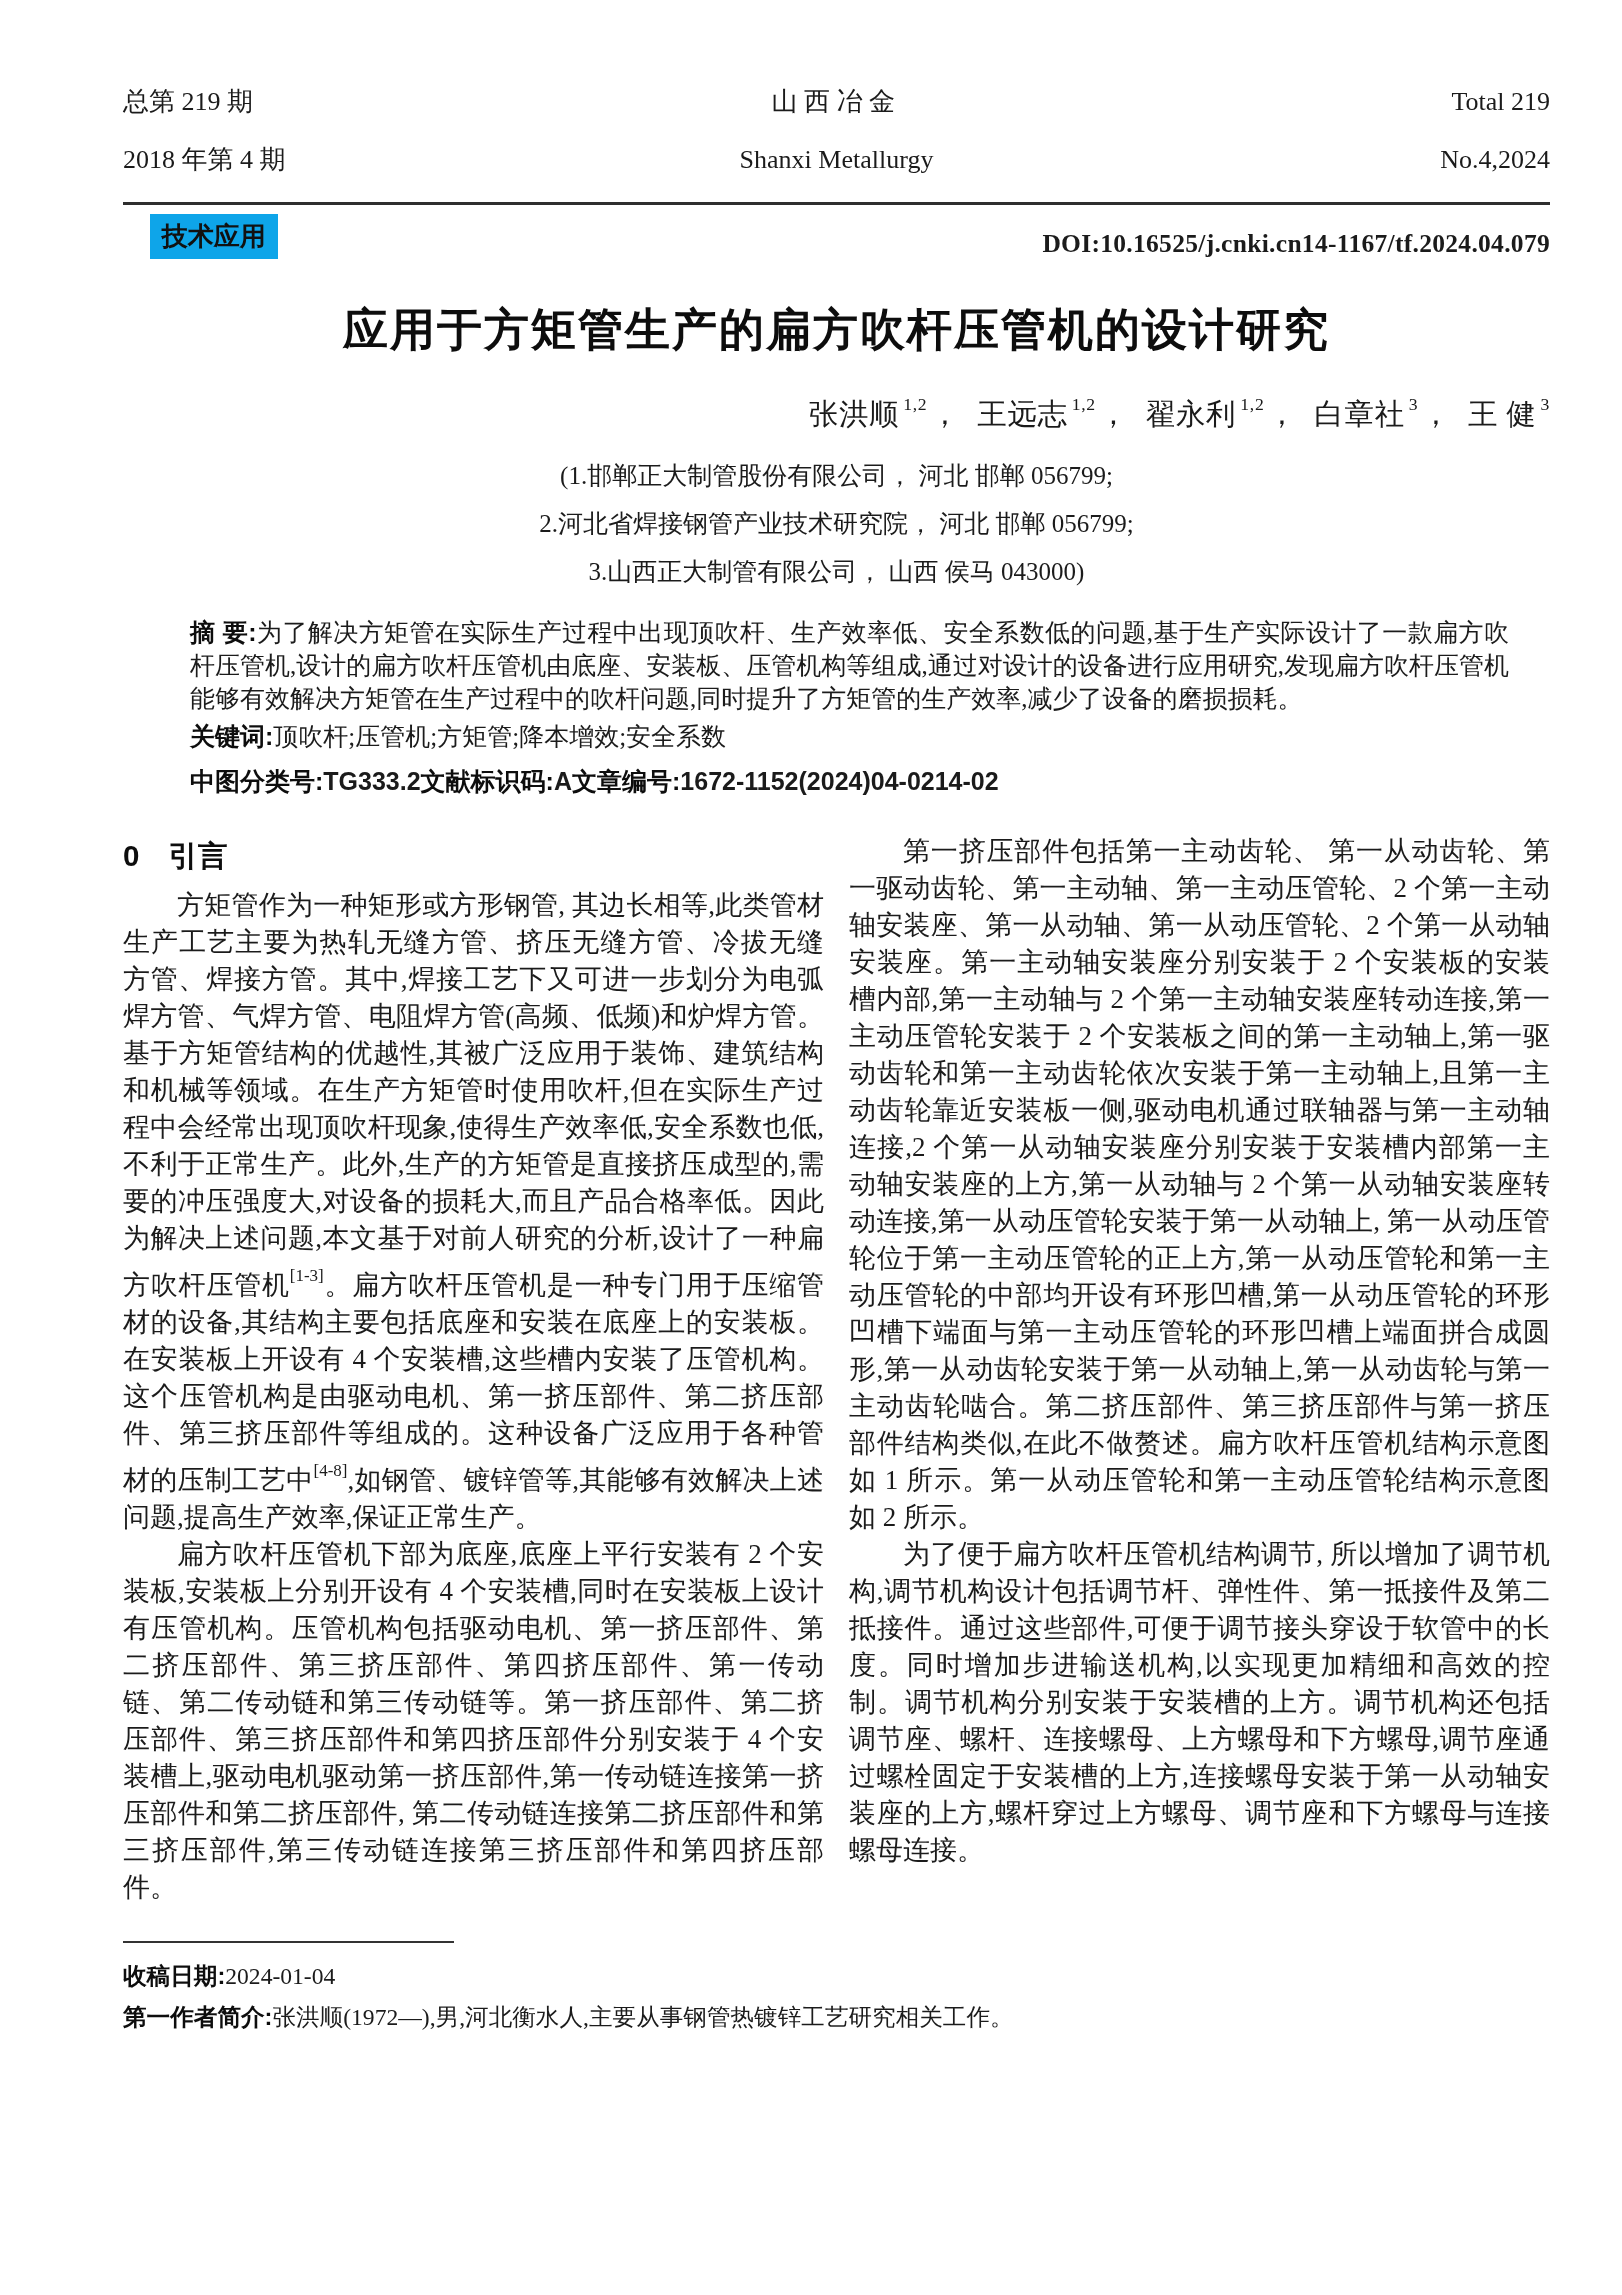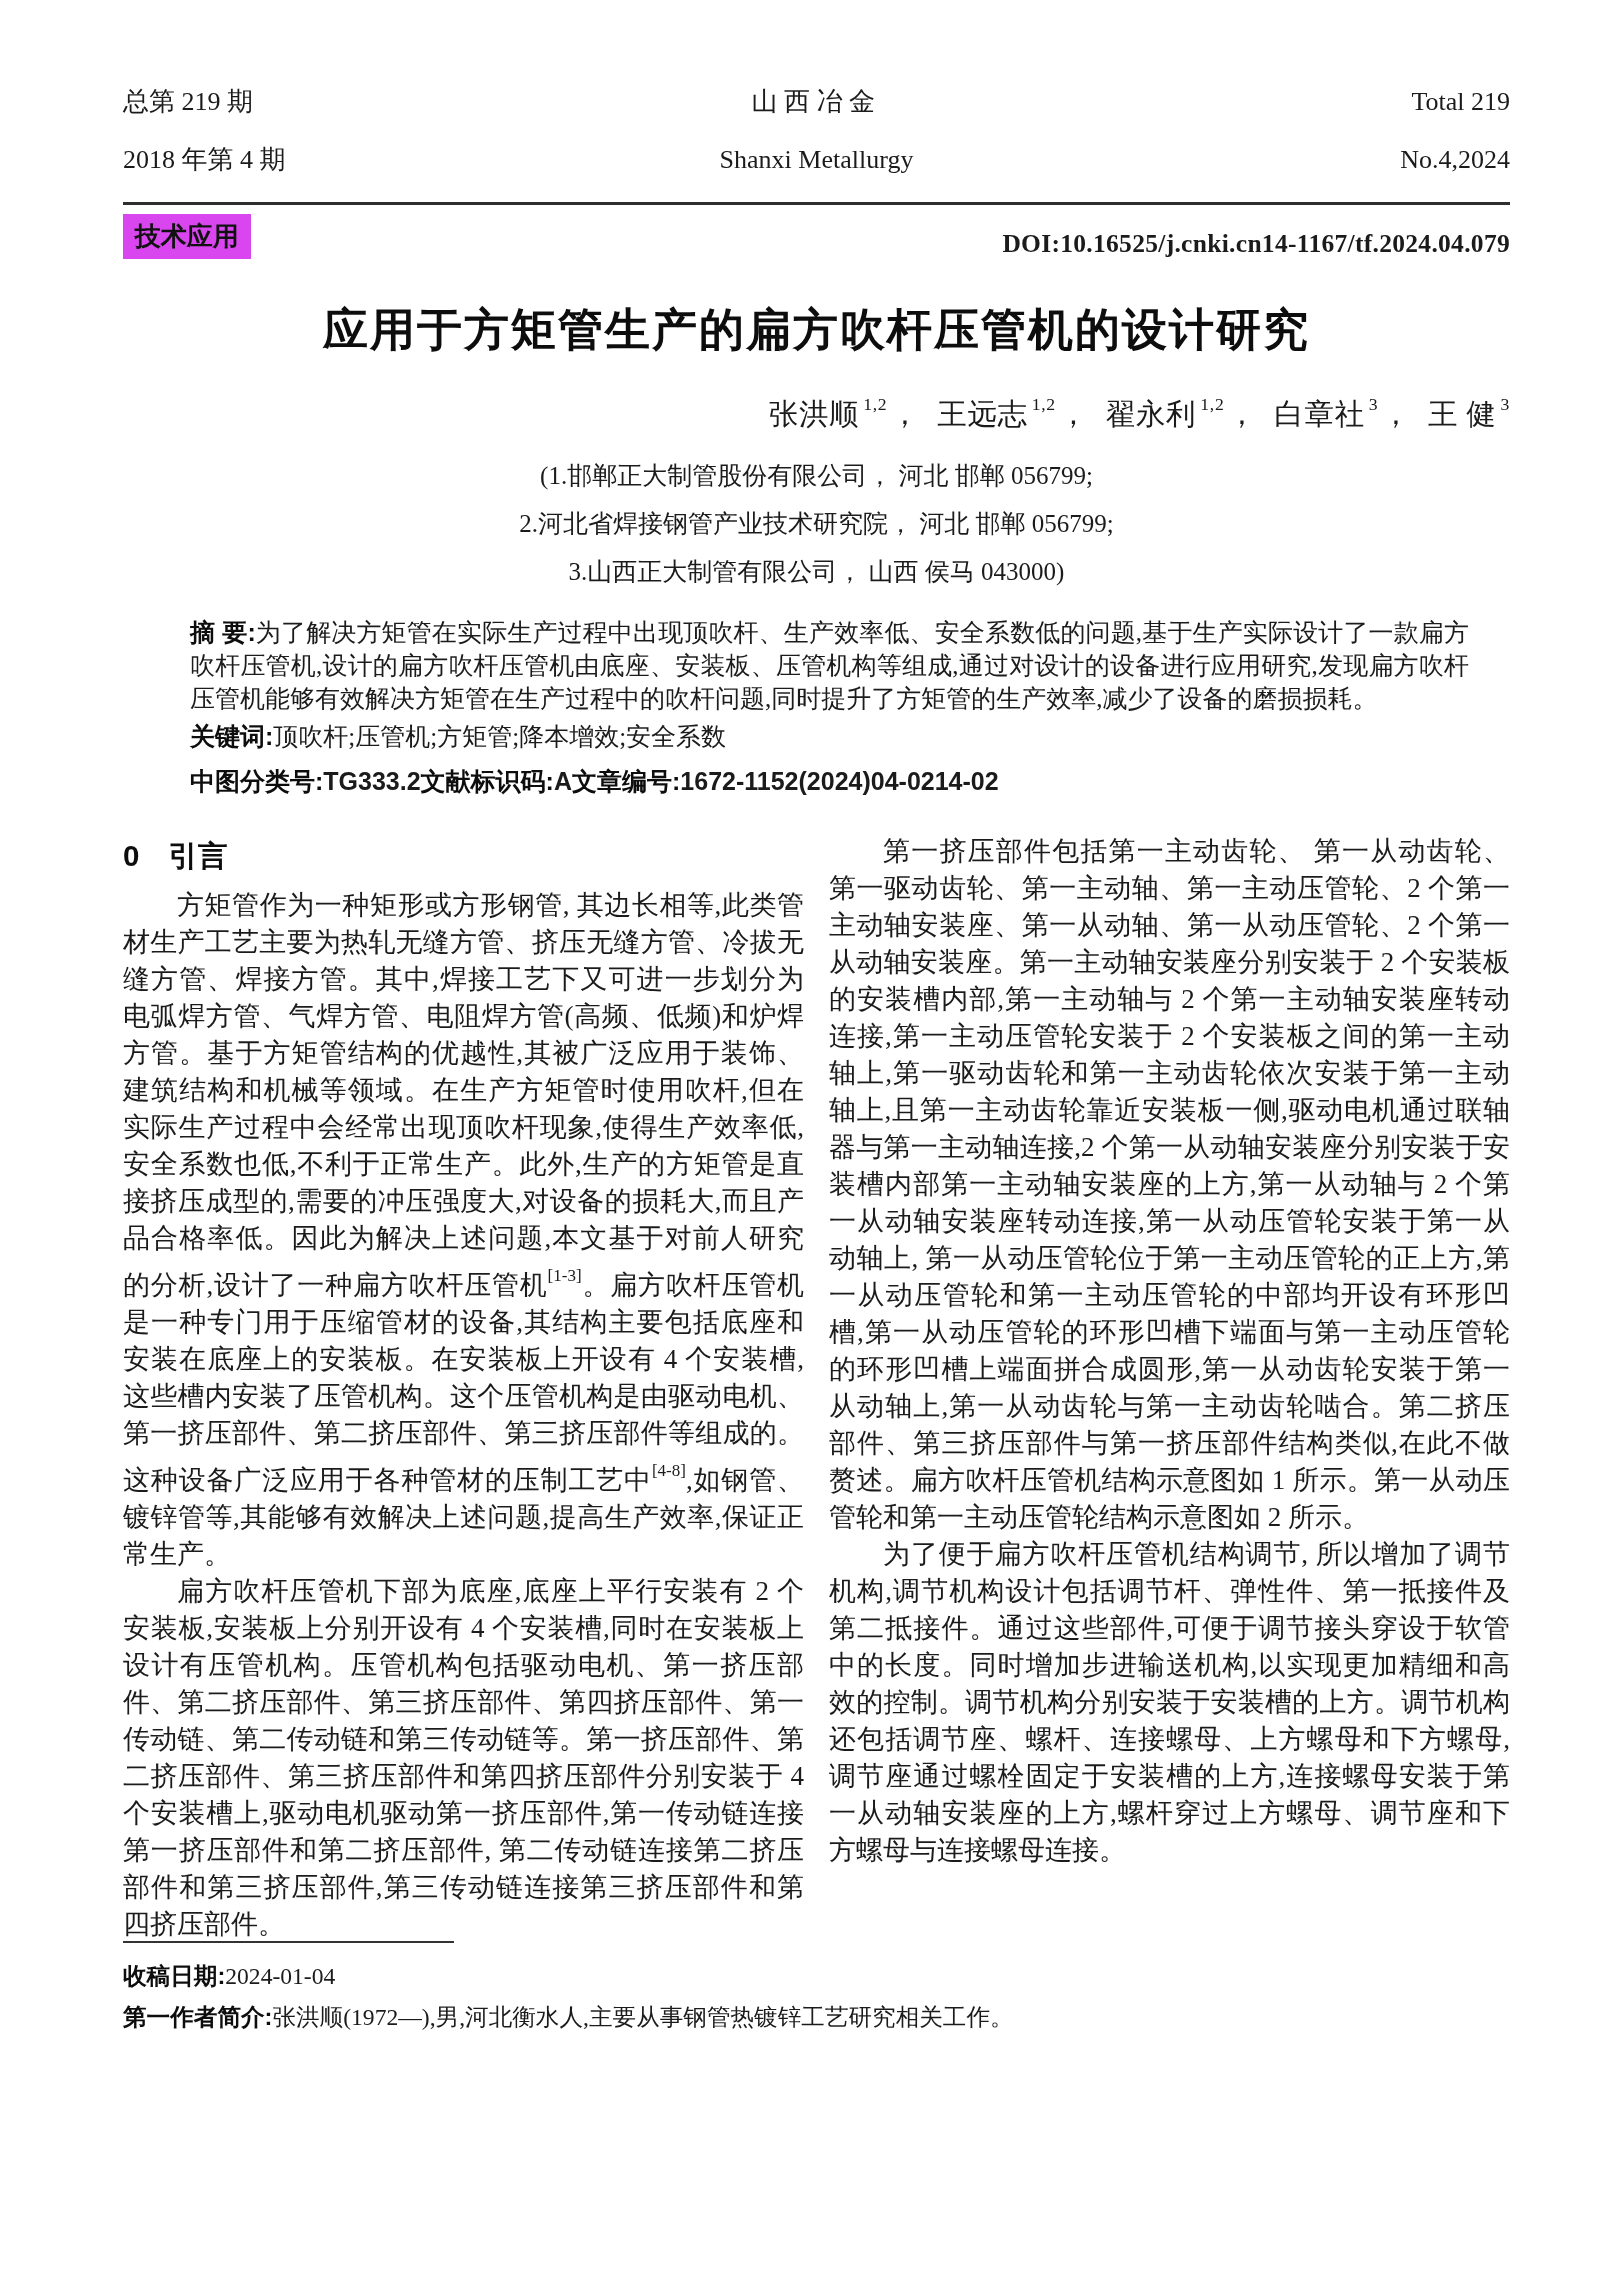--- a/index.html
+++ b/index.html
@@ -6,21 +6,21 @@
   html, body { background: #ffffff; }
   .page {
     position: relative;
     width: 1623px;
     height: 2295px;
     background: #ffffff;
     color: #1b1b1b;
     font-family: "Liberation Serif", serif;
     overflow: hidden;
   }
-  .content { padding: 73px 113px 0 123px; }
+  .content { padding: 73px 73px 0 123px; }
 
   
   .masthead {
     display: grid;
     grid-template-columns: 1fr auto 1fr;
     align-items: start;
   }
   .masthead .cell div { line-height: 58px; font-size: 26px; }
   .mh-left  { text-align: left; }
   .mh-center{ text-align: center; }
@@ -31,26 +31,27 @@
   .head-rule { border-top: 3.3px solid #2e2e2e; margin-top: 13px; }
 
   .tag-row {
     display: flex;
     justify-content: space-between;
     align-items: flex-end;
     margin-top: 7.9px;
     min-height: 46px;
   }
   .category-box {
-    background: #d946ef;
+    background: #0ea5e9;
     font-family: Liberation Mono, monospace;
     font-weight: bold;
     font-size: 26px;
     padding: 5.2px 11.8px;
     color: #111;
+    margin-left: 27px;
   }
   .doi {
     font-weight: bold;
     font-size: 25.5px;
     letter-spacing: 0.3px;
   }
 
   
   .article-title {
     margin-top: 41px;

